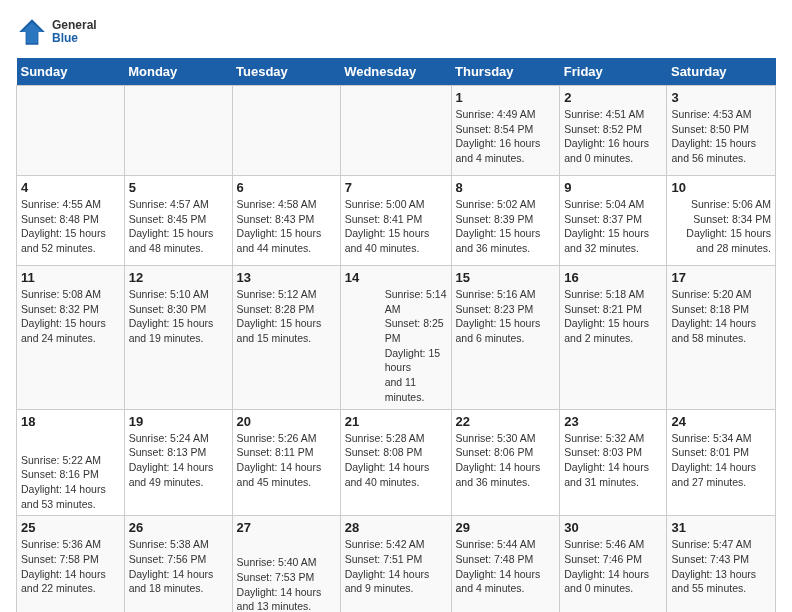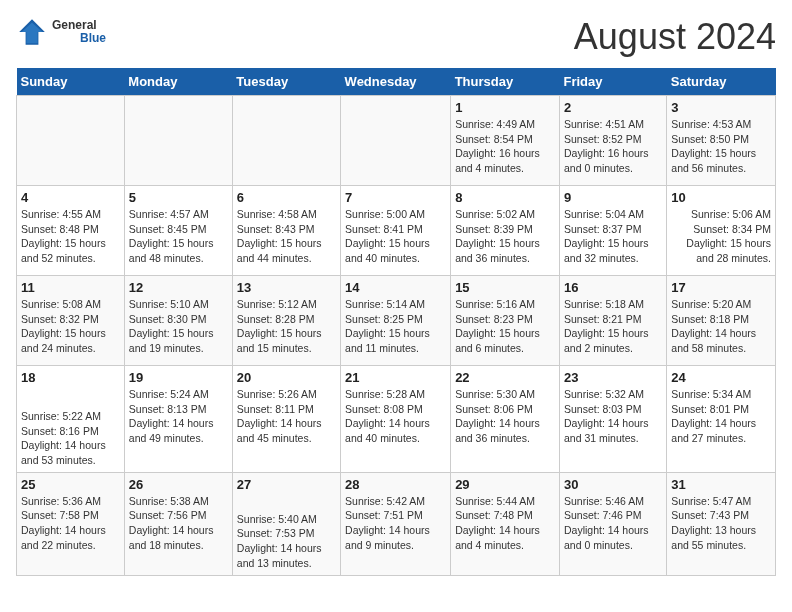--- a/index.html
+++ b/index.html
@@ -20,21 +20,21 @@
       display: flex;
       align-items: center;
       gap: 4px;
     }
     .logo-text {
       font-size: 12px;
       font-weight: bold;
       line-height: 1.1;
     }
     .logo-general { color: #333; }
-    .logo-blue { color: #1a5fa8; margin-left: 28px; }
+    .logo-blue { color: #1a5fa8; }
     .logo-icon {
       width: 32px;
       height: 32px;
     }
     .title-block {
       text-align: right;
     }
     .title-month {
       font-size: 36px;
       color: #333;
@@ -94,21 +94,20 @@
     <svg class="logo-icon" viewBox="0 0 40 40">
       <polygon points="20,4 36,20 28,20 28,36 12,36 12,20 4,20" fill="#1a5fa8"></polygon>
       <polygon points="20,8 33,20 27,20 27,34 13,34 13,20 7,20" fill="#3a8fd8" opacity="0.5"></polygon>
     </svg>
     <div class="logo-text">
       <span class="logo-general">General</span><br>
       <span class="logo-blue">Blue</span>
     </div>
   </div>
   <div class="title-block">
-    <div class="title-month">August 2024</div>
   </div>
 </div>
 
 <table>
   <thead>
     <tr>
     <th>Sunday</th>
         <th>Monday</th>
         <th>Tuesday</th>
         <th>Wednesday</th>
@@ -213,21 +212,21 @@
         </td>
         <td>
           <div class="day-num">13</div>
           <div class="day-info" style="white-space: pre-line;">Sunrise: 5:12 AM
 Sunset: 8:28 PM
 Daylight: 15 hours
 and 15 minutes.</div>
         </td>
         <td>
           <div class="day-num">14</div>
-          <div class="day-info" style="white-space: pre-line;">Sunrise: 5:14 AM
+          <div class="day-info" style="white-space: pre-line; margin-left: 40px;">Sunrise: 5:14 AM
 Sunset: 8:25 PM
 Daylight: 15 hours
 and 11 minutes.</div>
         </td>
         <td>
           <div class="day-num">15</div>
           <div class="day-info" style="white-space: pre-line;">Sunrise: 5:16 AM
 Sunset: 8:23 PM
 Daylight: 15 hours
 and 6 minutes.</div>

